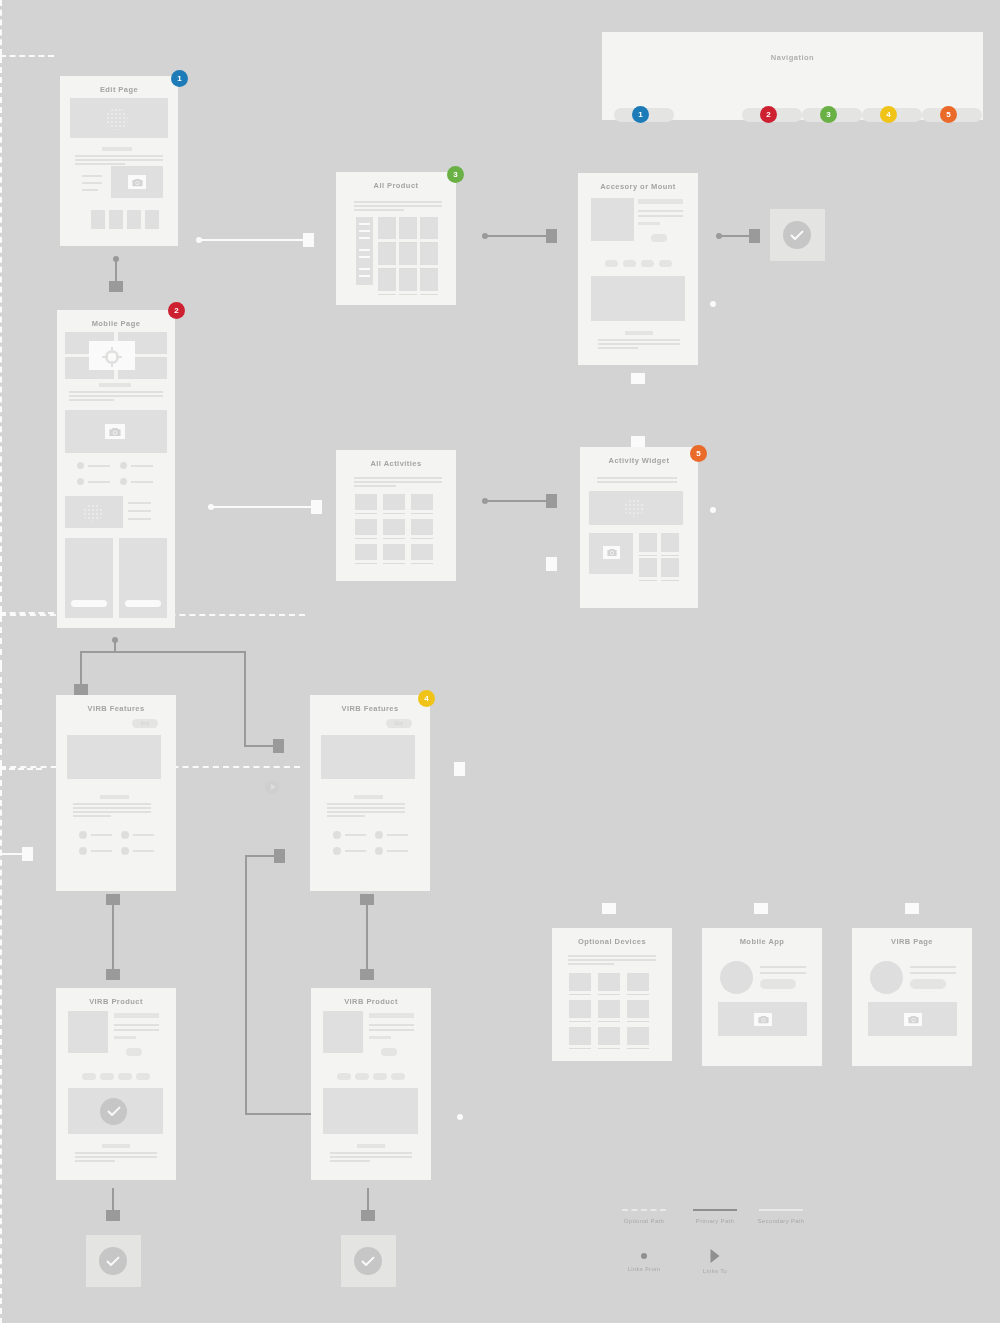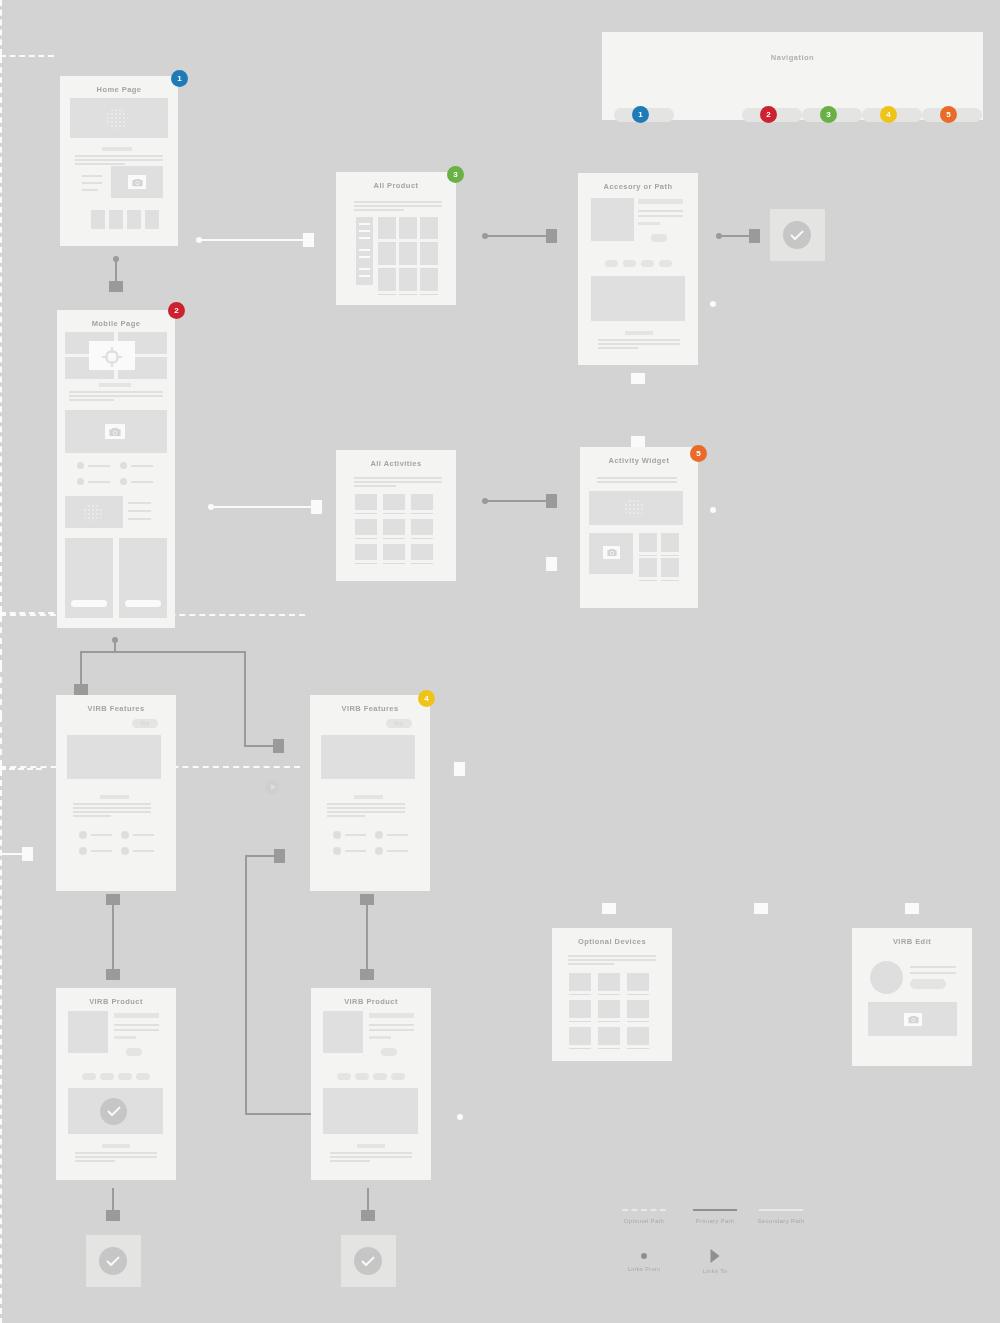--- a/index.html
+++ b/index.html
@@ -227,21 +227,21 @@
   <div class="arrow r pri" style="left:274px; top:849px;"></div>
 
   <div class="seg h sec" style="left:0px; top:853px; width:24px;"></div>
   <div class="arrow r sec" style="left:22px; top:847px;"></div>
 
   <div style="position:absolute;left:265px;top:780px;width:14px;height:14px;border-radius:50%;background:#cfcfcf;display:flex;align-items:center;justify-content:center;">
     <div style="width:0;height:0;border-left:5px solid #dedede;border-top:3.5px solid transparent;border-bottom:3.5px solid transparent;margin-left:2px;"></div>
   </div>
 
   <div class="card" style="left:60px; top:76px; width:118px; height:170px;">
-    <div class="title">Home Page</div>
+    <div class="title">Edit Page</div>
     <div class="blk" style="left:10px; top:22px; width:98px; height:40px;"></div>
     <div class="blob" style="left:46px; top:32px; width:22px; height:22px;"></div>
     <div class="blk lt" style="left:42px; top:71px; width:30px; height:4px;"></div>
     <div class="ln" style="left:15px; top:79px; width:88px;"></div>
     <div class="ln" style="left:15px; top:83px; width:88px;"></div>
     <div class="ln" style="left:15px; top:87px; width:50px;"></div>
     <div class="ln" style="left:22px; top:99px; width:20px;"></div>
     <div class="ln" style="left:22px; top:106px; width:20px;"></div>
     <div class="ln" style="left:22px; top:113px; width:16px;"></div>
     <div class="blk" style="left:51px; top:90px; width:52px; height:32px;"></div>
@@ -336,21 +336,21 @@
     <div class="blk" style="left:42px; top:97px; width:18px; height:22px;"></div>
     <div class="ln d" style="left:42px; top:122px; width:18px; height:1px;"></div>
     <div class="blk" style="left:63px; top:97px; width:18px; height:22px;"></div>
     <div class="ln d" style="left:63px; top:122px; width:18px; height:1px;"></div>
     <div class="blk" style="left:84px; top:97px; width:18px; height:22px;"></div>
     <div class="ln d" style="left:84px; top:122px; width:18px; height:1px;"></div>
   </div>
   <div class="badge" style="left:447px; top:166px; background:#6ab145;">3</div>
 
   <div class="card" style="left:578px; top:173px; width:120px; height:192px;">
-    <div class="title">Accesory or Path</div>
+    <div class="title">Accesory or Mount</div>
     <div class="blk" style="left:13px; top:25px; width:43px; height:43px;"></div>
     <div class="blk lt" style="left:60px; top:26px; width:45px; height:5px;"></div>
     <div class="ln" style="left:60px; top:37px; width:45px;"></div>
     <div class="ln" style="left:60px; top:42px; width:45px;"></div>
     <div class="blk lt" style="left:60px; top:49px; width:22px; height:3px;"></div>
     <div class="pill" style="left:73px; top:61px; width:16px; height:8px;"></div>
     <div class="pill" style="left:27px; top:87px; width:13px; height:7px;"></div>
     <div class="pill" style="left:45px; top:87px; width:13px; height:7px;"></div>
     <div class="pill" style="left:63px; top:87px; width:13px; height:7px;"></div>
     <div class="pill" style="left:81px; top:87px; width:13px; height:7px;"></div>
@@ -538,37 +538,52 @@
     <div class="blk" style="left:75px; top:72px; width:22px; height:18px;"></div>
     <div class="ln d" style="left:75px; top:93px; width:22px; height:1px;"></div>
     <div class="blk" style="left:17px; top:99px; width:22px; height:18px;"></div>
     <div class="ln d" style="left:17px; top:120px; width:22px; height:1px;"></div>
     <div class="blk" style="left:46px; top:99px; width:22px; height:18px;"></div>
     <div class="ln d" style="left:46px; top:120px; width:22px; height:1px;"></div>
     <div class="blk" style="left:75px; top:99px; width:22px; height:18px;"></div>
     <div class="ln d" style="left:75px; top:120px; width:22px; height:1px;"></div>
   </div>
 
-
-  <div class="card" style="left:852px; top:928px; width:120px; height:138px;">
-    <div class="title">VIRB Edit</div>
+  <div class="card" style="left:702px; top:928px; width:120px; height:138px;">
+    <div class="title">Mobile App</div>
     <div class="dot" style="left:18px; top:33px; width:33px; height:33px;"></div>
     <div class="ln" style="left:58px; top:38px; width:46px;"></div>
     <div class="ln" style="left:58px; top:44px; width:46px;"></div>
     <div class="pill" style="left:58px; top:51px; width:36px; height:10px;"></div>
     <div class="blk" style="left:16px; top:74px; width:89px; height:34px;"></div>
     <div class="cam" style="left:52px; top:85px; width:18px; height:13px;">
       <svg width="11" height="9" viewBox="0 0 11 9">
           <path d="M1 2h1.6l.7-1h4.4l.7 1H10a.6.6 0 0 1 .6.6v5A.6.6 0 0 1 10 8.2H1a.6.6 0 0 1-.6-.6v-5A.6.6 0 0 1 1 2z" fill="#d4d4d4"></path>
           <circle cx="5.5" cy="5" r="2" fill="#fafafa"></circle>
           <circle cx="5.5" cy="5" r="1.4" fill="#d4d4d4"></circle>
         </svg>
     </div>
   </div>
 
+  <div class="card" style="left:852px; top:928px; width:120px; height:138px;">
+    <div class="title">VIRB Page</div>
+    <div class="dot" style="left:18px; top:33px; width:33px; height:33px;"></div>
+    <div class="ln" style="left:58px; top:38px; width:46px;"></div>
+    <div class="ln" style="left:58px; top:44px; width:46px;"></div>
+    <div class="pill" style="left:58px; top:51px; width:36px; height:10px;"></div>
+    <div class="blk" style="left:16px; top:74px; width:89px; height:34px;"></div>
+    <div class="cam" style="left:52px; top:85px; width:18px; height:13px;">
+      <svg width="11" height="9" viewBox="0 0 11 9">
+          <path d="M1 2h1.6l.7-1h4.4l.7 1H10a.6.6 0 0 1 .6.6v5A.6.6 0 0 1 10 8.2H1a.6.6 0 0 1-.6-.6v-5A.6.6 0 0 1 1 2z" fill="#d4d4d4"></path>
+          <circle cx="5.5" cy="5" r="2" fill="#fafafa"></circle>
+          <circle cx="5.5" cy="5" r="1.4" fill="#d4d4d4"></circle>
+        </svg>
+    </div>
+  </div>
+
   <div id="legend">
     <div class="lg-item" style="left:0px; top:0px; width:88px;">
       <div class="lg-swatch">
           <div class="lg-line-opt"></div>
         </div>
       <div class="lg-label">Optional Path</div>
     </div>
     <div class="lg-item" style="left:71px; top:0px; width:88px;">
       <div class="lg-swatch">
           <div class="lg-line-pri"></div>

